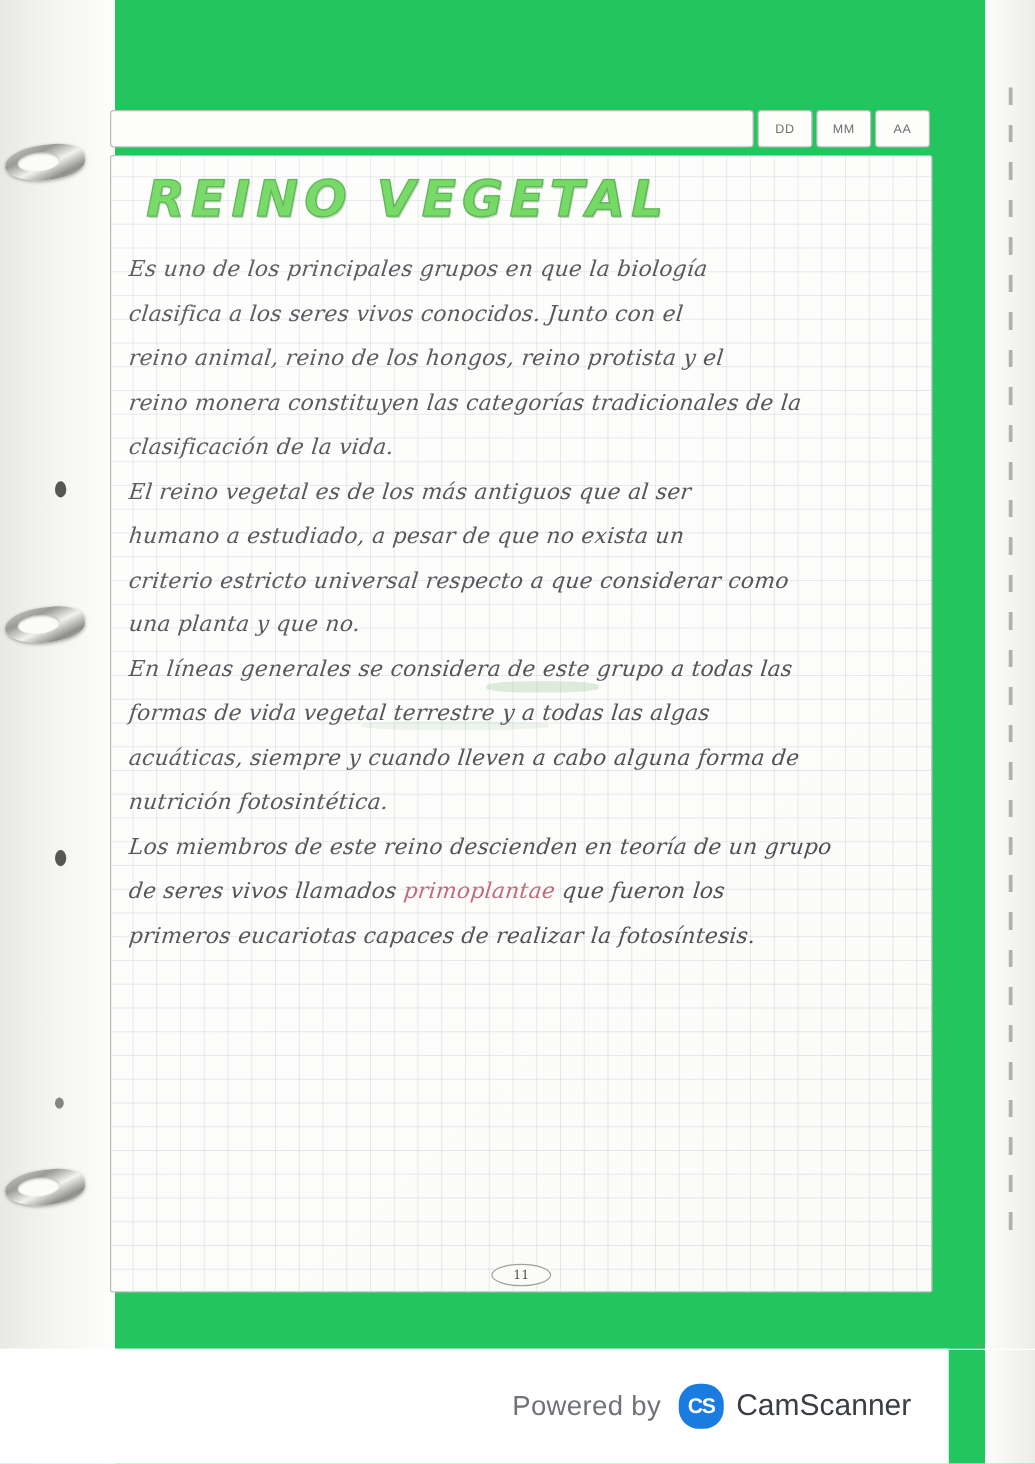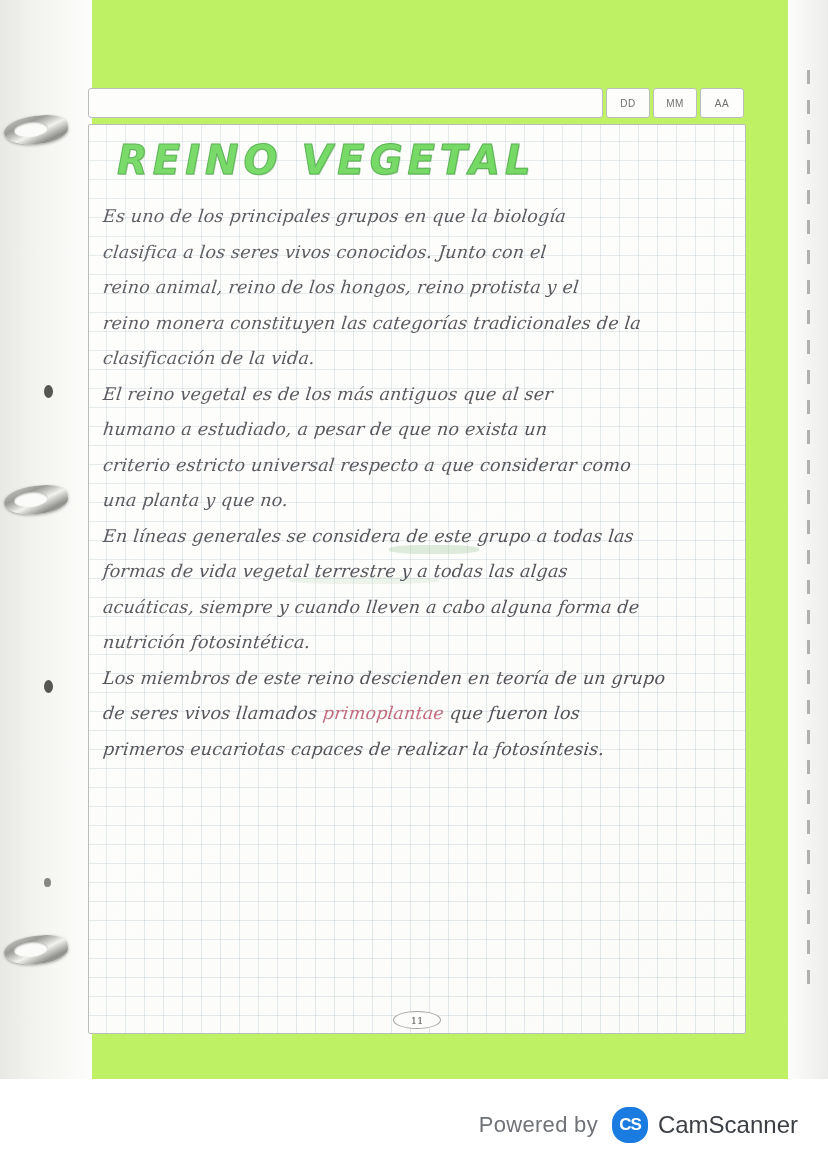--- a/index.html
+++ b/index.html
@@ -12,21 +12,21 @@
     height: 1171px;
     overflow: hidden;
     font-family: "Liberation Sans", sans-serif;
     position: relative;
   }
 
   
   .scan {
     position: absolute;
     inset: 0;
-    background: #bef264;
+    background: #22c55e;
   }
   .scan-shadow-left {
     position: absolute;
     left: 0; top: 0; bottom: 0;
     width: 92px;
     background: linear-gradient(90deg, #e8e8e4 0%, #f4f4f1 45%, #fdfdfb 100%);
   }
   .scan-shadow-right {
     position: absolute;
     right: 0; top: 0; bottom: 0;
@@ -209,21 +209,21 @@
     width: 3px;
     background: repeating-linear-gradient(to bottom, #9a9a97 0 14px, transparent 14px 30px);
     opacity: .75;
   }
 
   
   .footer {
     position: absolute;
     left: 0;
     bottom: 0;
-    width: 828px;
+    width: 759px;
     height: 92px;
     background: #ffffff;
     display: flex;
     align-items: center;
     justify-content: flex-end;
     padding-right: 30px;
     box-sizing: border-box;
   }
   .powered {
     font-size: 22px;

